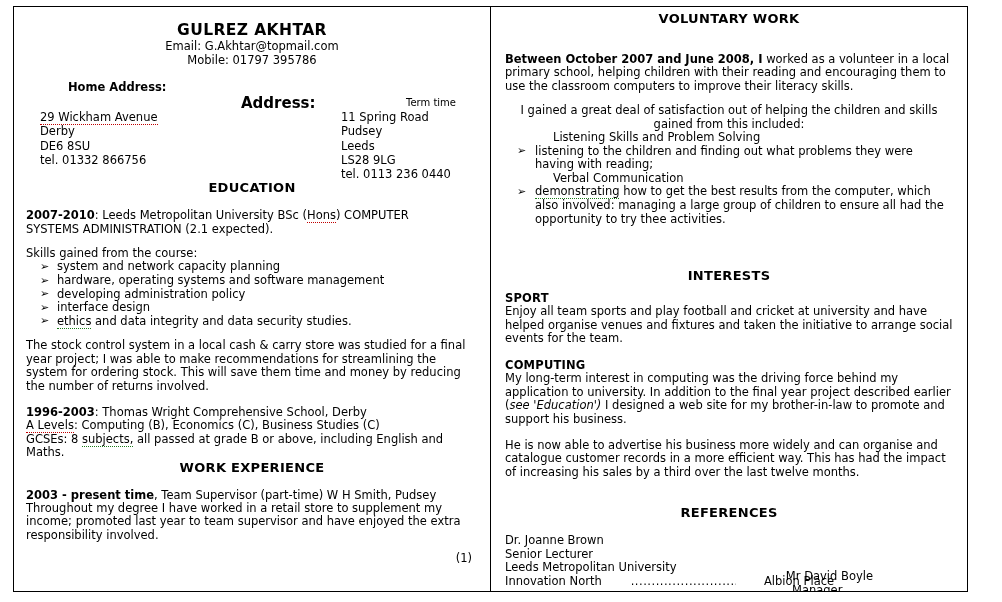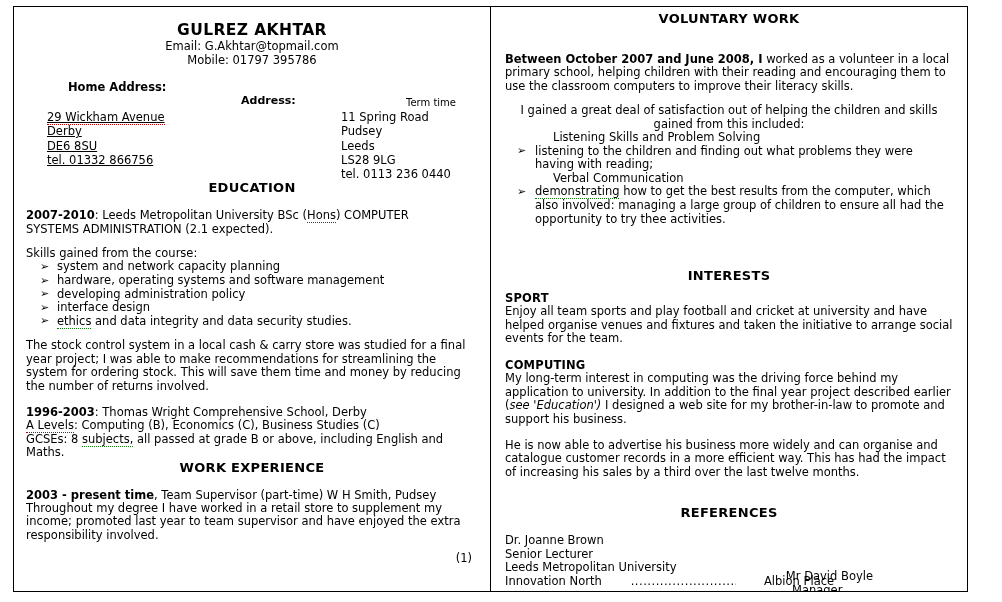--- a/index.html
+++ b/index.html
@@ -93,40 +93,39 @@
     left: 42px;
     top: 0px;
     font-weight: bold;
     font-size: 11.5px;
   }
   .lbl-addr {
     position: absolute;
     left: 215px;
     top: 14px;
     font-weight: bold;
-    font-size: 11px;
+    font-size: 15px;
   }
   .lbl-term {
     position: absolute;
     left: 380px;
     top: 17px;
     font-weight: normal;
     font-size: 10px;
   }
   .addr-cols {
     position: relative;
     height: 70px;
   }
   .addr-left {
     position: absolute;
-    left: 21px;
+    left: 14px;
     top: 0;
     font-size: 11.5px;
     line-height: 14.2px;
-    text-decoration: underline;
   }
   .addr-right {
     position: absolute;
     left: 315px;
     top: 0;
     font-size: 11.5px;
     line-height: 14.2px;
   }
 
   

